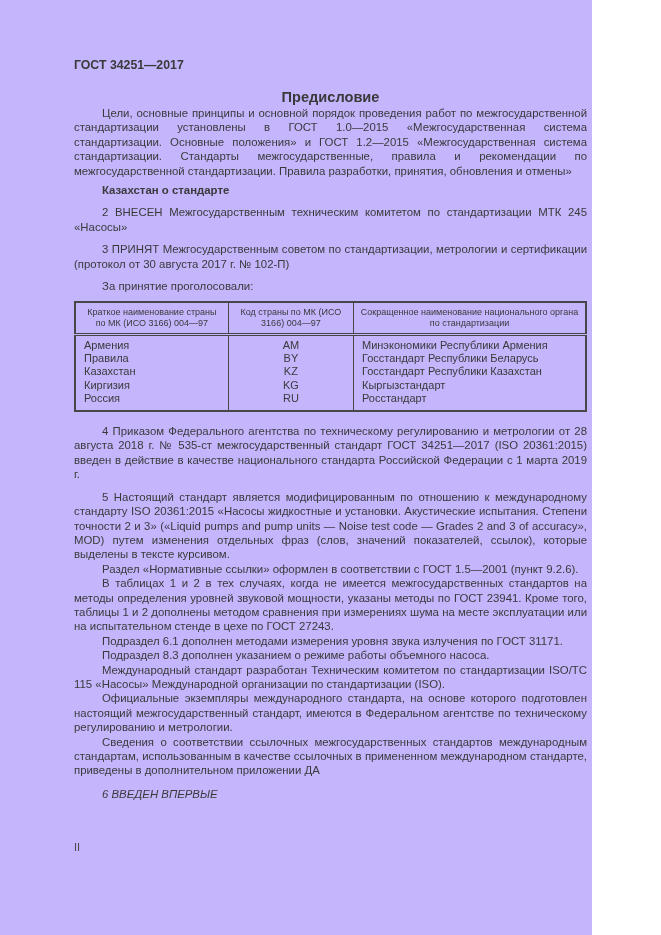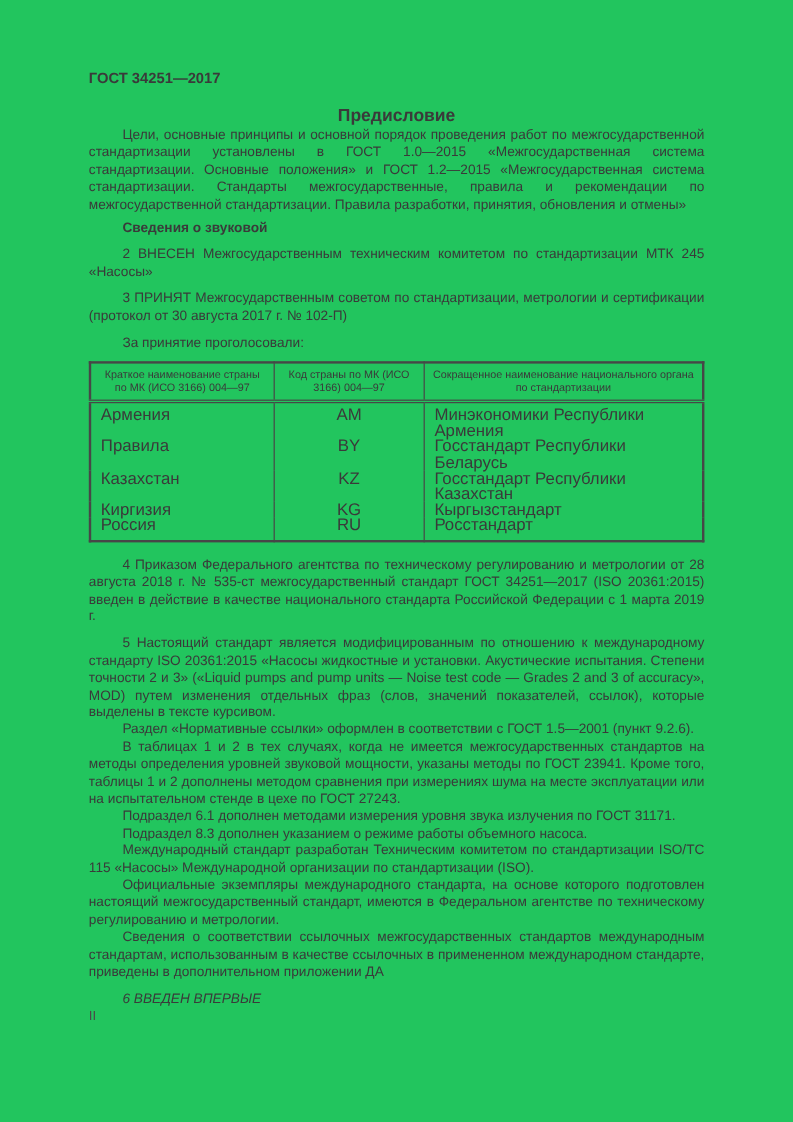--- a/index.html
+++ b/index.html
@@ -1,20 +1,20 @@
 <!DOCTYPE html>
 <html><head>
 <meta charset="utf-8">
 <style>
   html, body { margin: 0; padding: 0; background: #ffffff; }
   .page {
     position: relative;
-    width: 661px;
+    width: 592px;
     height: 935px;
-    background: #22c55e;
+    background: #c4b5fd;
     font-family: "Liberation Sans", sans-serif;
     font-size: 11.4px;
     line-height: 14.4px;
     color: #3a3a3a;
     overflow: hidden;
   }
   .content {
     position: absolute;
     left: 74px;
     top: 0;
@@ -57,21 +57,21 @@
     font-size: 9px;
     line-height: 10.8px;
     text-align: center;
     vertical-align: middle;
     padding: 4px 6px;
     border-bottom: 3px double #474747;
   }
   .vote-table th + th,
   .vote-table td + td { border-left: 1px solid #474747; }
   .vote-table td {
-    font-size: 14px;
+    font-size: 11px;
     line-height: 13.2px;
     padding: 0 8px;
     vertical-align: top;
   }
   .vote-table td.code { text-align: center; }
   .vote-table tbody tr:first-child td { padding-top: 3px; }
   .vote-table tbody tr:last-child td { padding-bottom: 5px; }
   .col-country { width: 30%; }
   .col-code { width: 24.5%; }
   .col-body { width: 45.5%; }
@@ -90,21 +90,21 @@
 
 <div class="page">
   <div class="content">
 
     <div class="std-code">ГОСТ 34251—2017</div>
 
     <div class="doc-title">Предисловие</div>
 
     <p class="para intro">Цели, основные принципы и основной порядок проведения работ по межгосударственной стандартизации установлены в ГОСТ 1.0—2015 «Межгосударственная система стандартизации. Основные положения» и ГОСТ 1.2—2015 «Межгосударственная система стандартизации. Стандарты межгосударственные, правила и рекомендации по межгосударственной стандартизации. Правила разработки, принятия, обновления и отмены»</p>
 
-    <p class="para heading">Сведения о звуковой</p>
+    <p class="para heading">Казахстан о стандарте</p>
 
     <p class="para spaced">2 ВНЕСЕН Межгосударственным техническим комитетом по стандартизации МТК 245 «Насосы»</p>
     <p class="para spaced">3 ПРИНЯТ Межгосударственным советом по стандартизации, метрологии и сертификации (протокол от 30 августа 2017 г. № 102-П)</p>
 
     <p class="para spaced">За принятие проголосовали:</p>
 
     <table class="vote-table">
       <colgroup>
         <col class="col-country">
         <col class="col-code">

